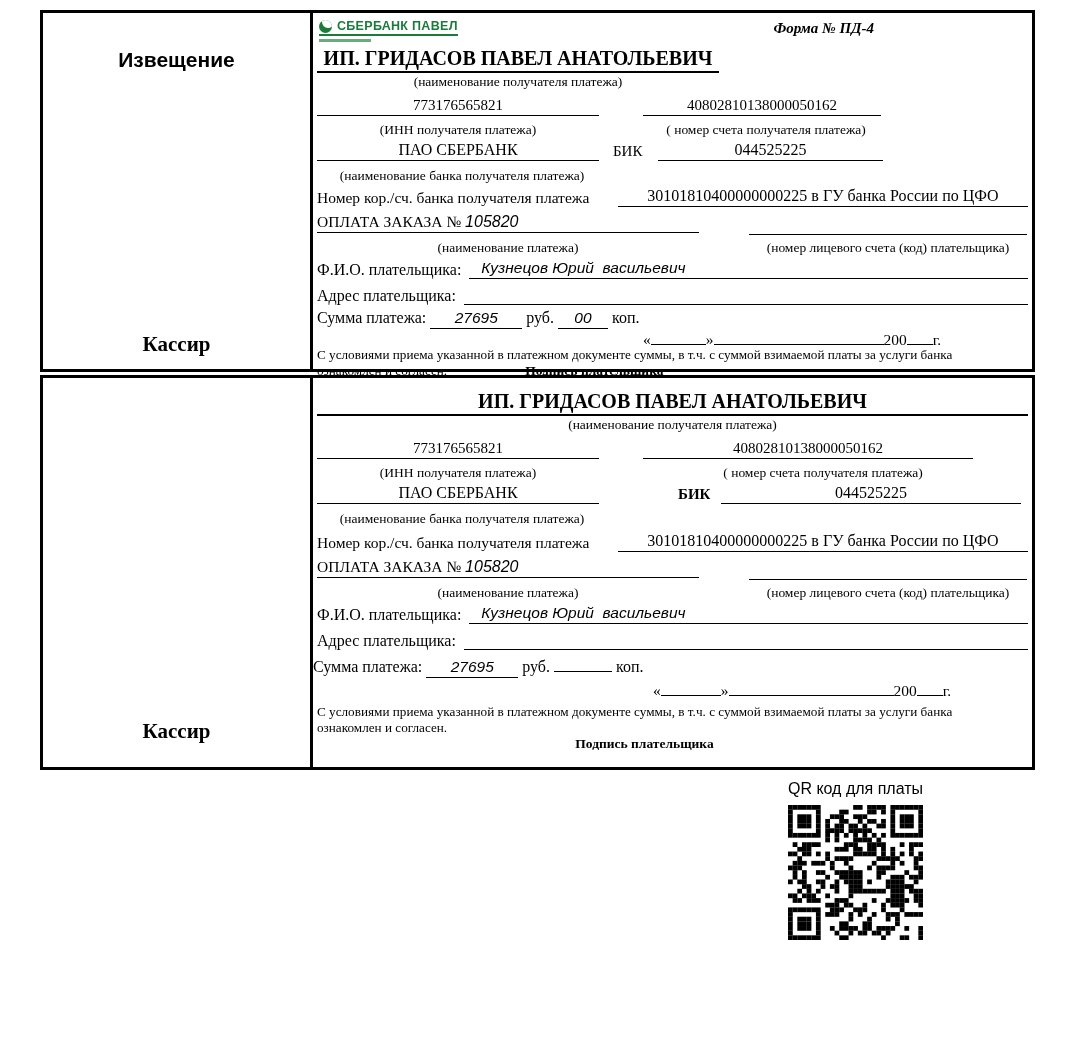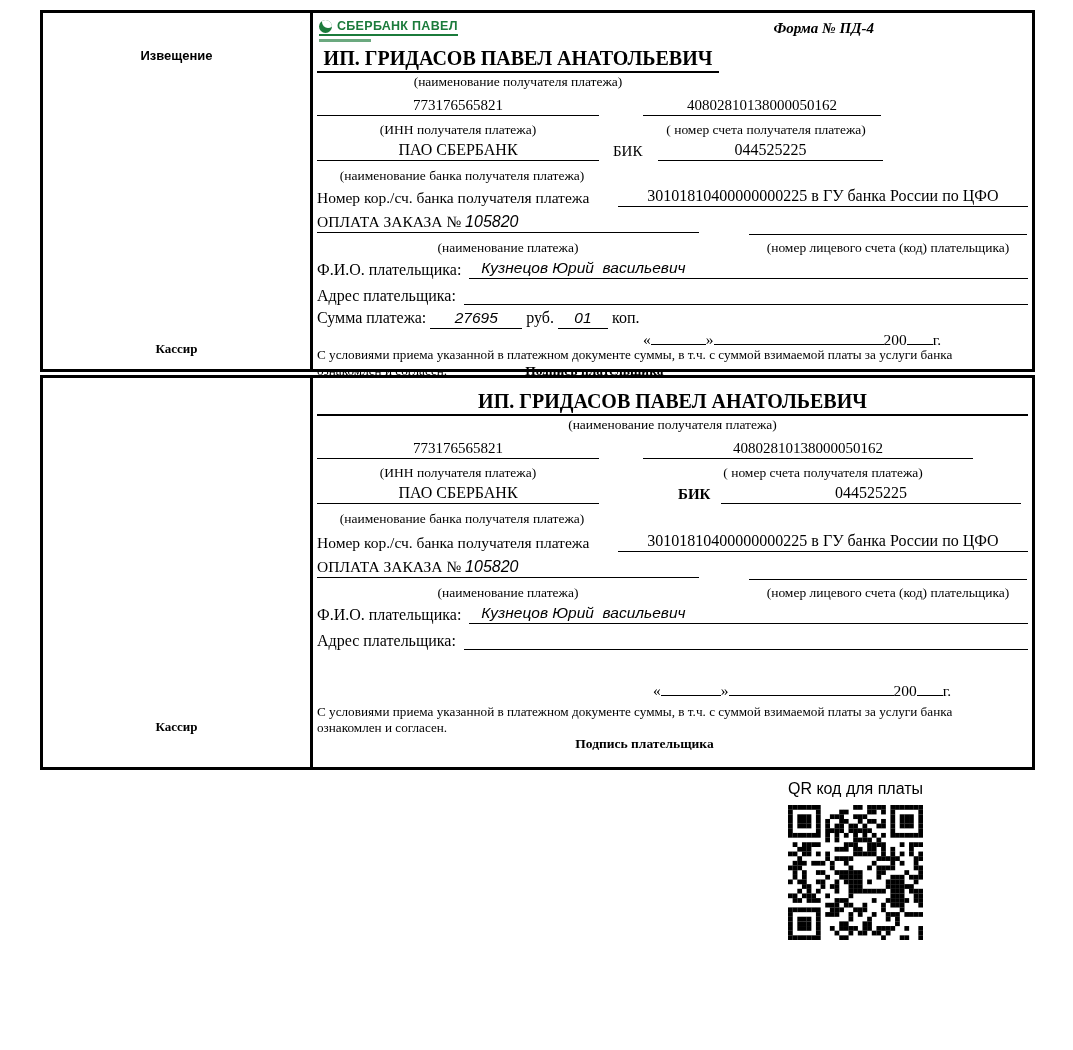--- a/index.html
+++ b/index.html
@@ -1,21 +1,21 @@
 <!DOCTYPE html>
 <html><head>
 <meta charset="utf-8">
 <style>
   html,body{margin:0;padding:0;background:#fff;}
   body{width:1073px;height:1050px;position:relative;font-family:"Liberation Serif",serif;color:#000;}
   .box{position:absolute;border:3px solid #000;display:flex;background:#fff;}
   .box1{left:40px;top:10px;width:989px;height:356px;}
   .box2{left:40px;top:375px;width:989px;height:389px;}
   .side{width:267px;border-right:3px solid #000;position:relative;flex:0 0 267px;}
-  .side-label{position:absolute;width:100%;text-align:center;font-weight:bold;font-size:13px;}
+  .side-label{position:absolute;width:100%;text-align:center;font-weight:bold;font-size:21px;}
   .side-sans{font-family:"Liberation Sans",sans-serif;}
   .content{flex:1;position:relative;font-size:15px;}
   .abs{position:absolute;}
   .ul{display:inline-block;border-bottom:1.5px solid #000;padding-bottom:1px;}
   .ul2{border-bottom:2px solid #000;}
   .ctr{text-align:center;}
   .hint{font-size:13.5px;}
   .b{font-weight:bold;}
   .sans{font-family:"Liberation Sans",sans-serif;font-style:italic;}
   .pre{white-space:pre;}
@@ -84,21 +84,21 @@
     </div>
     <div class="row-flex" style="left:4px;right:4px;top:272px;">
       <span style="font-size:16px;">Адрес плательщика:</span>
       <span class="fill-ul" style="height:18px;"></span>
     </div>
 
     <div class="abs" style="left:4px;top:296px;font-size:16px;">
       <span>Сумма платежа:</span>
       <span class="ul ctr sans" style="width:92px;font-size:15.5px;">27695</span>
       <span>руб.</span>
-      <span class="ul ctr sans" style="width:50px;font-size:15.5px;">01</span>
+      <span class="ul ctr sans" style="width:50px;font-size:15.5px;">00</span>
       <span>коп.</span>
     </div>
 
     <div class="abs" style="left:330px;top:314px;font-size:15.5px;">
       <span>«</span><span class="ul" style="width:55px;height:16px;"></span><span>»</span><span class="ul" style="width:170px;height:16px;"></span><span>200</span><span class="ul" style="width:26px;height:16px;"></span><span>г.</span>
     </div>
 
     <div class="abs agr" style="left:4px;top:334px;width:655px;">
       <span>С условиями приема указанной в платежном документе суммы, в т.ч. с суммой взимаемой платы за услуги банка ознакомлен и согласен.</span><span class="sig-inline">Подпись плательщика</span>
     </div>
@@ -137,20 +137,27 @@
 
     <div class="row-flex" style="left:4px;right:4px;top:226px;">
       <span style="font-size:16px;">Ф.И.О. плательщика:</span>
       <span class="fill-ul sans pre" style="font-size:15.5px;padding-left:12px;">Кузнецов Юрий  васильевич</span>
     </div>
     <div class="row-flex" style="left:4px;right:4px;top:252px;">
       <span style="font-size:16px;">Адрес плательщика:</span>
       <span class="fill-ul" style="height:18px;"></span>
     </div>
 
+    <div class="abs" style="left:0px;top:276px;font-size:16px;">
+      <span>Сумма платежа:</span>
+      <span class="ul ctr sans" style="width:92px;font-size:15.5px;">27695</span>
+      <span>руб.</span>
+      <span class="ul ctr sans" style="width:58px;height:16px;font-size:15.5px;"></span>
+      <span>коп.</span>
+    </div>
 
     <div class="abs" style="left:340px;top:300px;font-size:15.5px;">
       <span>«</span><span class="ul" style="width:60px;height:16px;"></span><span>»</span><span class="ul" style="width:165px;height:16px;"></span><span>200</span><span class="ul" style="width:26px;height:16px;"></span><span>г.</span>
     </div>
 
     <div class="abs agr" style="left:4px;top:326px;width:655px;">
       <span>С условиями приема указанной в платежном документе суммы, в т.ч. с суммой взимаемой платы за услуги банка ознакомлен и согласен.</span>
     </div>
     <div class="abs sig-center" style="left:4px;top:358px;width:655px;">Подпись плательщика</div>
   </div>

